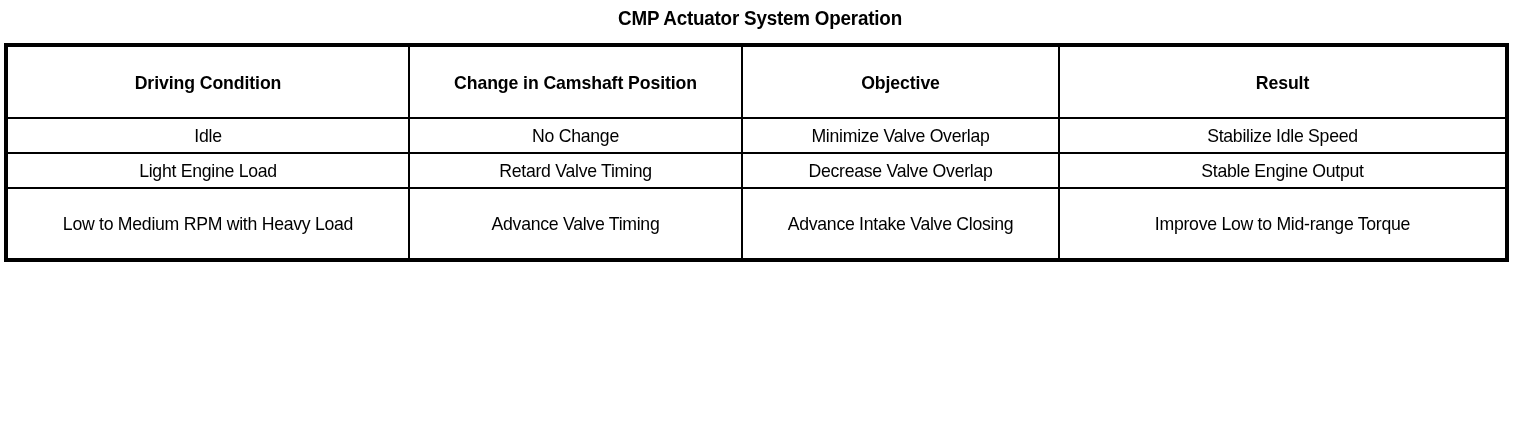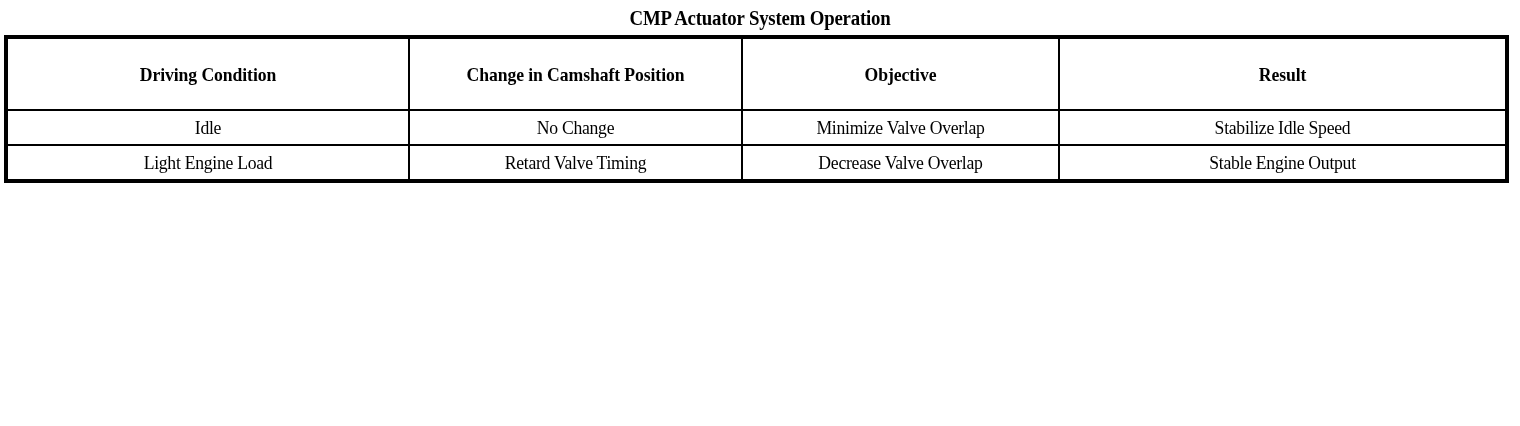--- a/index.html
+++ b/index.html
@@ -13,21 +13,20 @@
     height: 426px;
     font-family: "Liberation Sans", "DejaVu Sans", sans-serif;
     color: #000000;
     overflow: hidden;
   }
   .page {
     position: relative;
     width: 1520px;
     height: 426px;
     box-sizing: border-box;
-    font-family: Liberation Serif, serif;
   }
   .title {
     position: absolute;
     left: 0;
     top: 0;
     width: 1520px;
     height: 43px;
     line-height: 30px;
     padding-top: 3px;
     box-sizing: border-box;
@@ -35,21 +34,21 @@
     font-size: 20px;
     font-weight: bold;
     letter-spacing: -0.2px;
     transform: scaleX(0.94);
     transform-origin: center top;
     white-space: nowrap;
   }
   .table-wrap {
     position: absolute;
     left: 4px;
-    top: 35px;
+    top: 43px;
     width: 1505px;
   }
   table.grid {
     border-collapse: collapse;
     table-layout: fixed;
     width: 1501px;
     border: 4px solid #000000;
   }
   table.grid td,
   table.grid th {
@@ -138,17 +137,31 @@
           <td>
             <span class="cell-inner">Retard Valve Timing</span>
           </td>
           <td>
             <span class="cell-inner">Decrease Valve Overlap</span>
           </td>
           <td>
             <span class="cell-inner">Stable Engine Output</span>
           </td>
         </tr>
+        <tr class="r3">
+          <td>
+            <span class="cell-inner">Low to Medium RPM with Heavy Load</span>
+          </td>
+          <td>
+            <span class="cell-inner">Advance Valve Timing</span>
+          </td>
+          <td>
+            <span class="cell-inner">Advance Intake Valve Closing</span>
+          </td>
+          <td>
+            <span class="cell-inner">Improve Low to Mid-range Torque</span>
+          </td>
+        </tr>
       </tbody>
     </table>
   </div>
 
 </div>
 
 </body></html>

